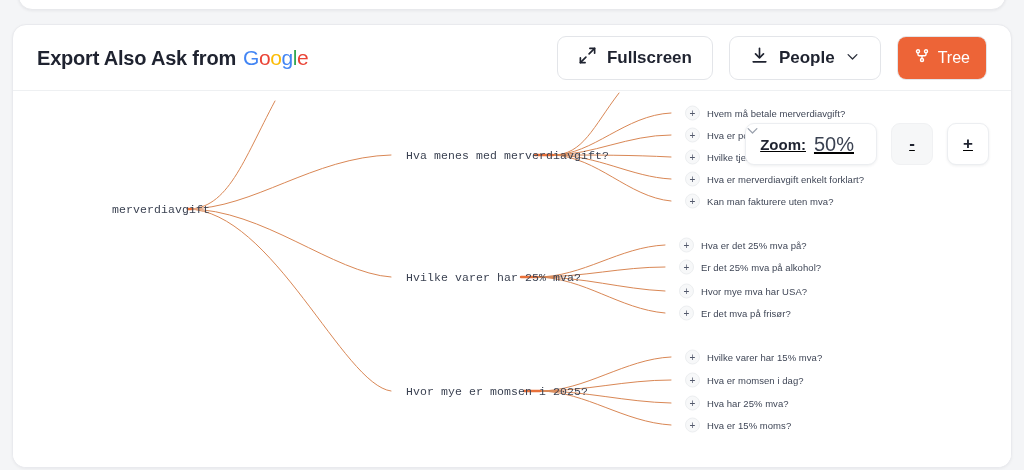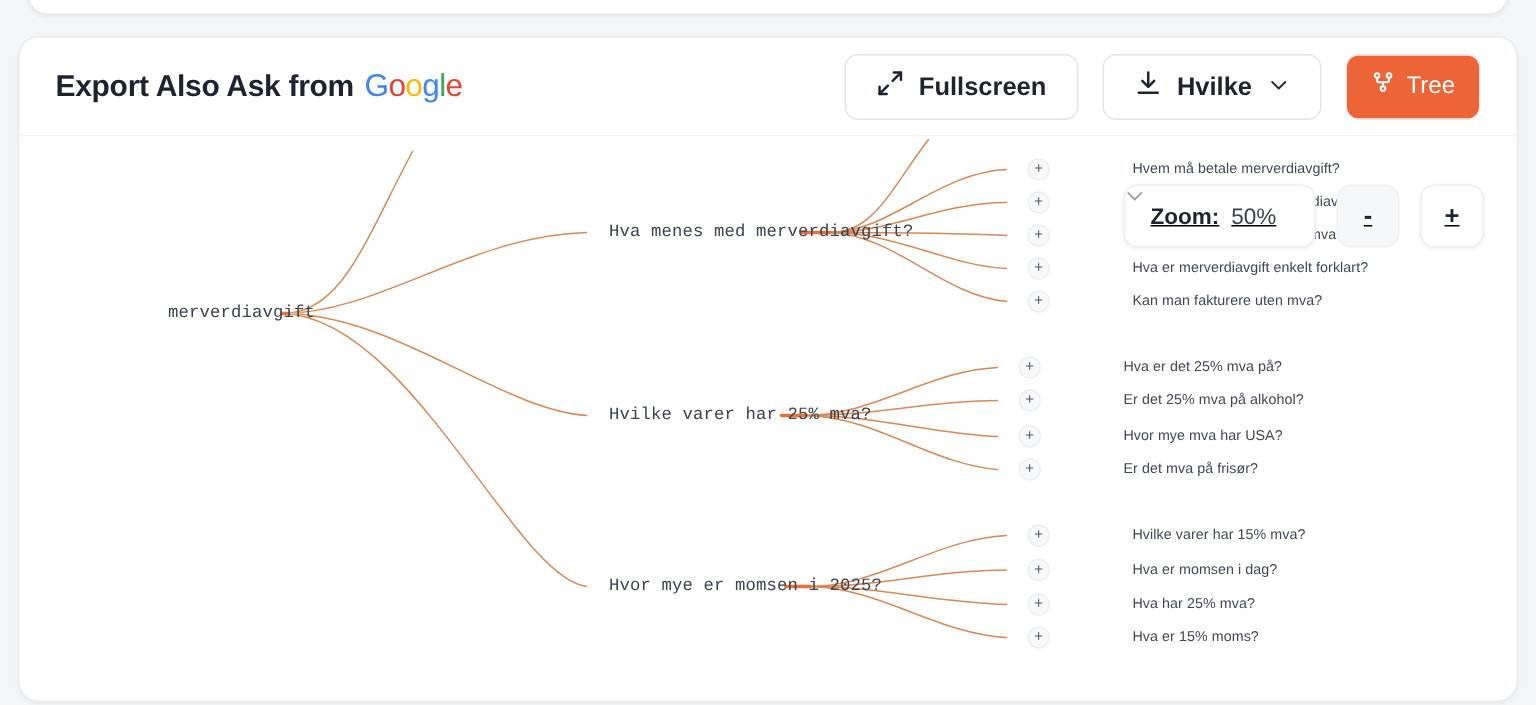--- a/index.html
+++ b/index.html
@@ -136,21 +136,21 @@
     border: 1px solid #eceef0;
     display: inline-flex;
     align-items: center;
     justify-content: center;
     font-size: 10px;
     line-height: 1;
     color: #52586b;
     cursor: pointer;
     flex: 0 0 auto;
   }
-  .leaf .txt { font-size: 9.5px; color: #3f4656; letter-spacing: .05px; margin-left: 48px; }
+  .leaf .txt { font-size: 9.5px; color: #3f4656; letter-spacing: .05px; }
 
   
   .zoom-wrap {
     position: absolute;
     right: 22px; top: 32px;
     display: flex;
     align-items: flex-start;
     gap: 14px;
     z-index: 20;
     text-decoration: underline;
@@ -163,21 +163,21 @@
     border-radius: 9px;
     box-shadow: 0 1px 3px rgba(16,24,40,.07);
     display: flex;
     align-items: center;
     justify-content: center;
     gap: 8px;
     padding: 0 14px;
     cursor: pointer;
   }
   .zoom-label { font-size: 15px; font-weight: bold; color: #1f2330; }
-  .zoom-value { font-size: 15px; color: #3b4252; }
+  .zoom-value { font-size: 20px; color: #3b4252; }
   .zoom-caret { font-size: 12px; color: #9aa1ad; }
   .zoom-step {
     width: 42px; height: 42px;
     background: #fff;
     border: 1px solid #eceef1;
     border-radius: 9px;
     box-shadow: 0 1px 3px rgba(16,24,40,.07);
     display: flex; align-items: center; justify-content: center;
     font-size: 17px; font-weight: bold; color: #1f2330;
     cursor: pointer;
@@ -213,21 +213,21 @@
       </div>
 
       <div class="btn">
         <span>
           <svg width="19" height="19" viewBox="0 0 24 24" fill="none" stroke="#1f2330" stroke-width="2.1" stroke-linecap="round" stroke-linejoin="round">
             <path d="M12 3v11"></path>
               <path d="M7 10l5 5 5-5"></path>
               <path d="M4 20h16"></path>
           </svg>
         </span>
-        <span>Hvilke</span>
+        <span>People</span>
         <span class="chev">
           <svg width="15" height="15" viewBox="0 0 24 24" fill="none" stroke="#2a2e3a" stroke-width="2.1" stroke-linecap="round" stroke-linejoin="round">
               <path d="M5 9l7 7 7-7"></path>
             </svg>
         </span>
       </div>
 
       <div class="seg">
         <div class="seg-btn active">
           <span>

